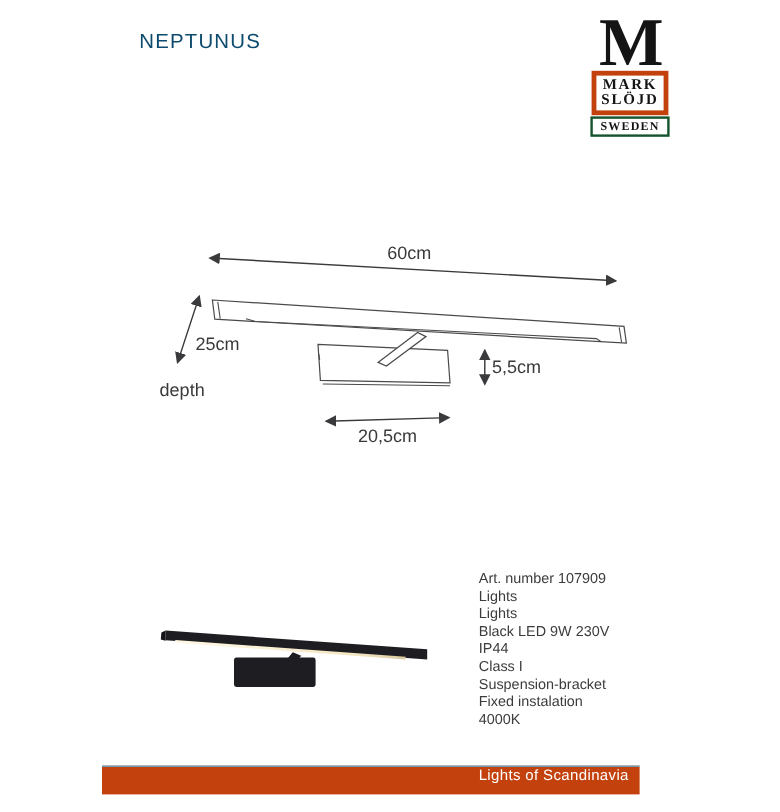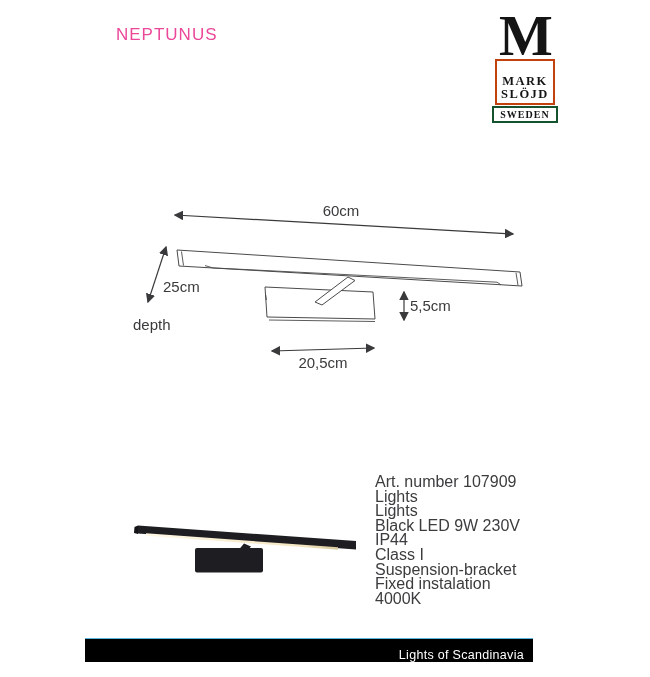--- a/index.html
+++ b/index.html
@@ -3,52 +3,52 @@
 <meta charset="utf-8">
 <style>
   html,body{margin:0;padding:0;background:#fff;}
   #sheet{
     position:relative;width:650px;height:677px;background:#ffffff;overflow:hidden;
     font-family:"Liberation Sans",sans-serif;color:#3a3a3c;
   }
   
   #title{
     position:absolute;left:116px;top:25px;font-size:17px;letter-spacing:1px;
-    color:#ec4899;font-weight:400;
+    color:#0c4a6e;font-weight:400;
   }
   
   #logo{position:absolute;left:491px;top:12px;width:68px;text-align:center;color:#141414;}
   #logo .m{
     font-family:"Liberation Serif",serif;font-weight:bold;font-size:57px;line-height:47px;
     letter-spacing:-2px;
   }
   #logo .words{
-    width:56px;margin:0 auto;border:2px solid #c2410c;padding:14px 0 2px 0;
+    width:56px;margin:0 auto;border:4px solid #c2410c;padding:1px 0 2px 0;
     font-family:"Liberation Serif",serif;font-weight:bold;
   }
   #logo .words div{font-size:12.5px;line-height:13px;letter-spacing:1.5px;}
   #logo .sweden{
     width:62px;margin:1px auto 0 auto;border:2px solid #14532d;
     font-family:"Liberation Serif",serif;font-weight:bold;font-size:10px;
     line-height:11px;letter-spacing:1px;padding:1px 0;
   }
   
   svg{position:absolute;display:block;}
   #diagram{left:130px;top:195px;}
   #photo{left:130px;top:515px;}
   svg text{font-family:"Liberation Sans",sans-serif;fill:#3a3a3c;}
   
   #specs{
-    position:absolute;left:375px;top:475px;font-size:16px;line-height:14.6px;color:#3c3c3e;
+    position:absolute;left:399px;top:475px;font-size:12px;line-height:14.6px;color:#3c3c3e;
   }
   
   #footer{
     position:absolute;left:85px;top:638px;width:448px;height:24px;
-    background:#000000;border-top:1px solid #56b6e0;box-sizing:border-box;
-    display:flex;align-items:flex-end;justify-content:flex-end;
+    background:#c2410c;border-top:1px solid #56b6e0;box-sizing:border-box;
+    display:flex;align-items:flex-start;justify-content:flex-end;
   }
   #footer span{color:#ffffff;font-size:12.5px;padding-right:9px;letter-spacing:0.3px;}
 </style>
 </head>
 <body>
 
 <div id="sheet">
 
   <div id="title">NEPTUNUS</div>
 

